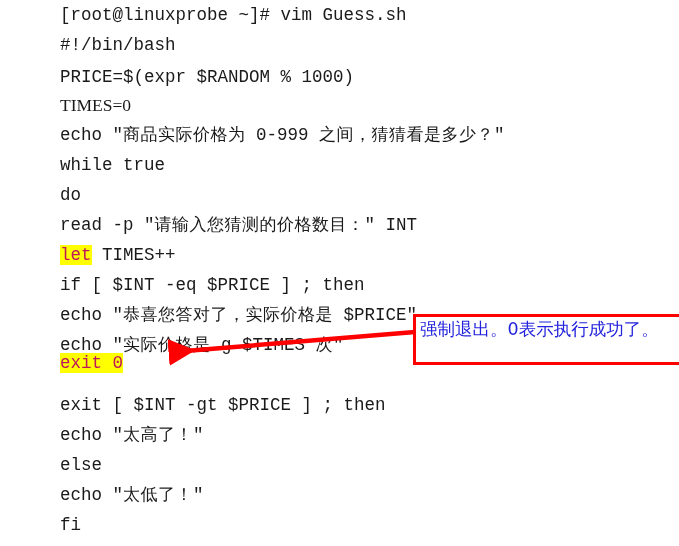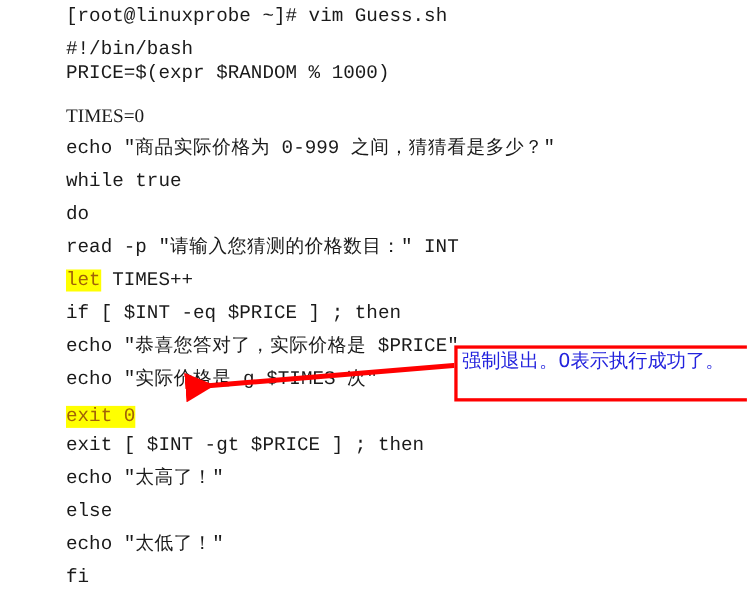--- a/index.html
+++ b/index.html
@@ -34,21 +34,21 @@
     color: #1a1a1a;
     font-family: "Liberation Mono", "DejaVu Sans Mono", monospace;
   }
   .code-line .cjk {
     font-family: Liberation Mono, monospace;
     font-size: 17px;
     letter-spacing: 0.5px;
   }
   .hl {
     background: #ffff00;
-    color: #a16207;
+    color: #be185d;
   }
 
   
   #annotation-box {
     position: absolute;
     left: 368px;
     top: 314px;
     width: 287px;
     height: 51px;
     border: 3px solid #3b82f6;
@@ -80,31 +80,31 @@
   }
 </style>
 </head>
 <body>
 
 <div id="screen" style="background: rgb(255, 255, 255); margin-left: 45px;">
 
   <div id="code-block">
       <div class="code-line" style="top: 0px;"><span>[root@linuxprobe ~]# vim Guess.sh</span></div>
       <div class="code-line" style="top: 30px;"><span>#!/bin/bash</span></div>
-      <div class="code-line" style="top: 52px;"><span>PRICE=$(expr $RANDOM % 1000)</span></div>
+      <div class="code-line" style="top: 62px;"><span>PRICE=$(expr $RANDOM % 1000)</span></div>
       <div class="code-line" style="top: 90px; font-family: Liberation Serif, serif;"><span>TIMES=0</span></div>
       <div class="code-line" style="top: 120px;"><span>echo "<span class="cjk">商品实际价格为</span> 0-999 <span class="cjk">之间，猜猜看是多少？</span>"</span></div>
       <div class="code-line" style="top: 150px;"><span>while true</span></div>
       <div class="code-line" style="top: 180px;"><span>do</span></div>
       <div class="code-line" style="top: 210px;"><span>read -p "<span class="cjk">请输入您猜测的价格数目：</span>" INT</span></div>
       <div class="code-line" style="top: 240px;"><span class="hl" style="background: rgb(255, 255, 0);">let</span><span> TIMES++</span></div>
       <div class="code-line" style="top: 270px;"><span>if [ $INT -eq $PRICE ] ; then</span></div>
       <div class="code-line" style="top: 300px;"><span>echo "<span class="cjk">恭喜您答对了，实际价格是</span> $PRICE"</span></div>
       <div class="code-line" style="top: 330px;"><span>echo "<span class="cjk">实际价格是</span> g $TIMES <span class="cjk">次</span>"</span></div>
-      <div class="code-line" style="top: 364px;"><span class="hl" style="background: rgb(255, 255, 0);">exit 0</span></div>
+      <div class="code-line" style="top: 348px;"><span class="hl" style="background: rgb(255, 255, 0);">exit 0</span></div>
       <div class="code-line" style="top: 390px;"><span>exit [ $INT -gt $PRICE ] ; then</span></div>
       <div class="code-line" style="top: 420px;"><span>echo "<span class="cjk">太高了！</span>"</span></div>
       <div class="code-line" style="top: 450px;"><span>else</span></div>
       <div class="code-line" style="top: 480px;"><span>echo "<span class="cjk">太低了！</span>"</span></div>
       <div class="code-line" style="top: 510px;"><span>fi</span></div>
       <div class="code-line" style="top: 540px;"><span>done</span></div>
     </div>
 
   <svg id="arrow-svg" viewBox="0 0 679 80" xmlns="http://www.w3.org/2000/svg">
     <defs>

